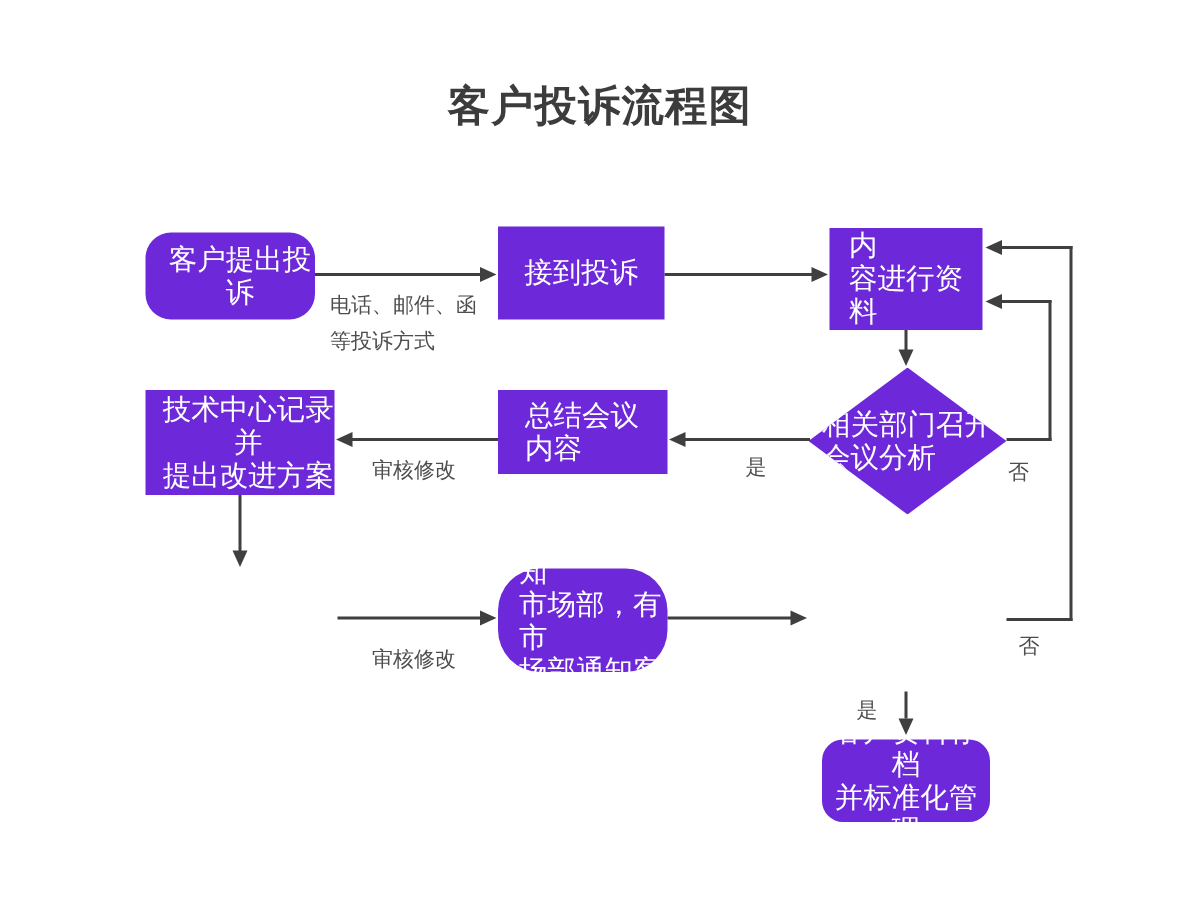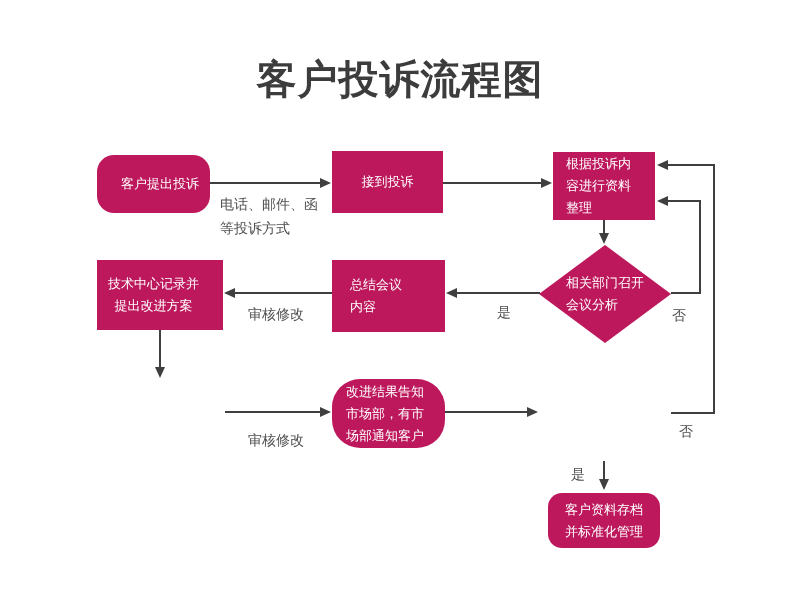--- a/index.html
+++ b/index.html
@@ -7,28 +7,28 @@
     width:800px;height:600px;
     background:#ffffff;
     font-family:"DejaVu Sans","Liberation Sans",sans-serif;
     position:relative;
     overflow:hidden;
   }
   .canvas{position:absolute;left:0;top:0;width:800px;height:600px;}
   .title{
     position:absolute;left:0;top:52px;width:800px;
     text-align:center;
-    font-size:40px;font-weight:bold;color:#3c3c3c;
+    font-size:28px;font-weight:bold;color:#3c3c3c;
     letter-spacing:1px;
   }
   .node{
     position:absolute;
-    background:#be185d;
+    background:#6d28d9;
     color:#ffffff;
-    font-size:13px;line-height:22px;
+    font-size:19px;line-height:22px;
     display:flex;align-items:center;
     white-space:pre-line;
     box-sizing:border-box;
   }
   .center{justify-content:center;text-align:center;}
   .rounded{border-radius:17px;}
   .diamond{
     clip-path:polygon(50% 0,100% 50%,50% 100%,0 50%);
     justify-content:center;
     text-align:left;
@@ -57,21 +57,21 @@
 
   <div class="node center" style="left:332px;top:151px;width:111px;height:62px;">接到投诉</div>
 
   <div class="node" style="left:553px;top:152px;width:102px;height:68px;padding-left:13px;">根据投诉内
 容进行资料
 整理</div>
 
   <div class="node diamond" style="left:539px;top:245px;width:132px;height:98px;">相关部门召开
 会议分析</div>
 
-  <div class="node" style="left:332px;top:260px;width:113px;height:72px;padding-left:18px;">总结会议
+  <div class="node" style="left:332px;top:260px;width:113px;height:56px;padding-left:18px;">总结会议
 内容</div>
 
   <div class="node" style="left:97px;top:260px;width:126px;height:70px;padding-left:11px;text-align:center;">技术中心记录并
 提出改进方案</div>
 
 
   <div class="node" style="left:332px;top:379px;width:113px;height:69px;padding-left:14px;border-radius:28px;">改进结果告知
 市场部，有市
 场部通知客户</div>
 

